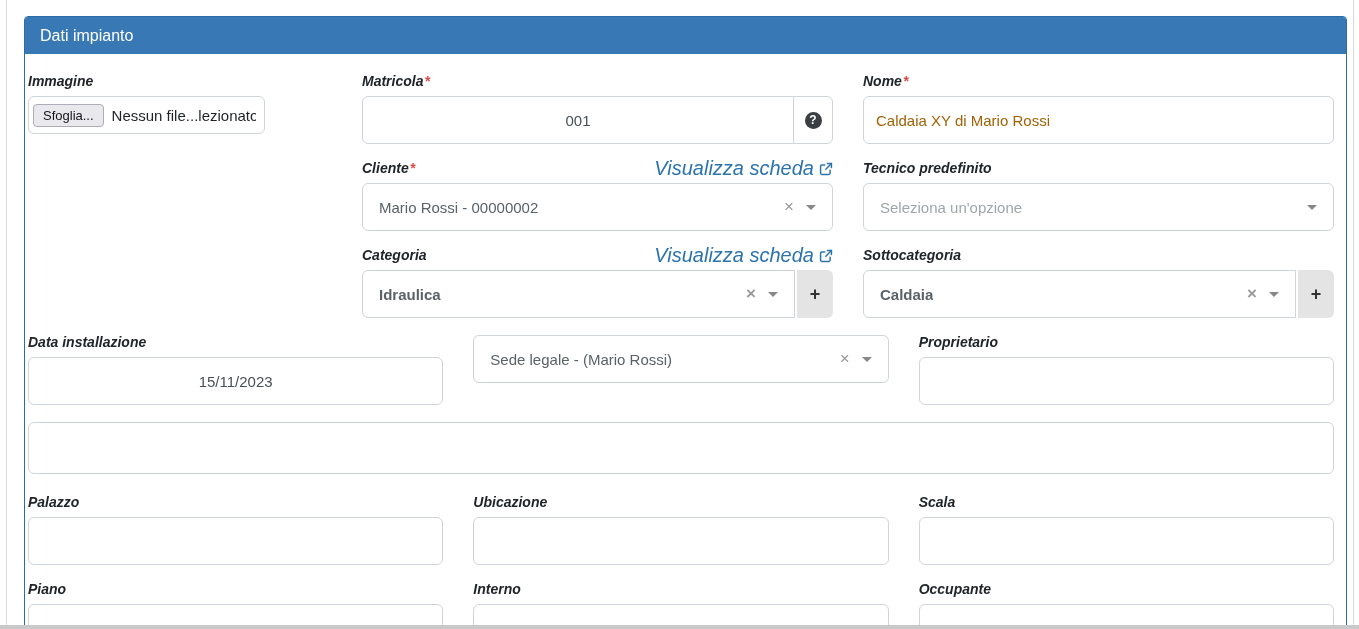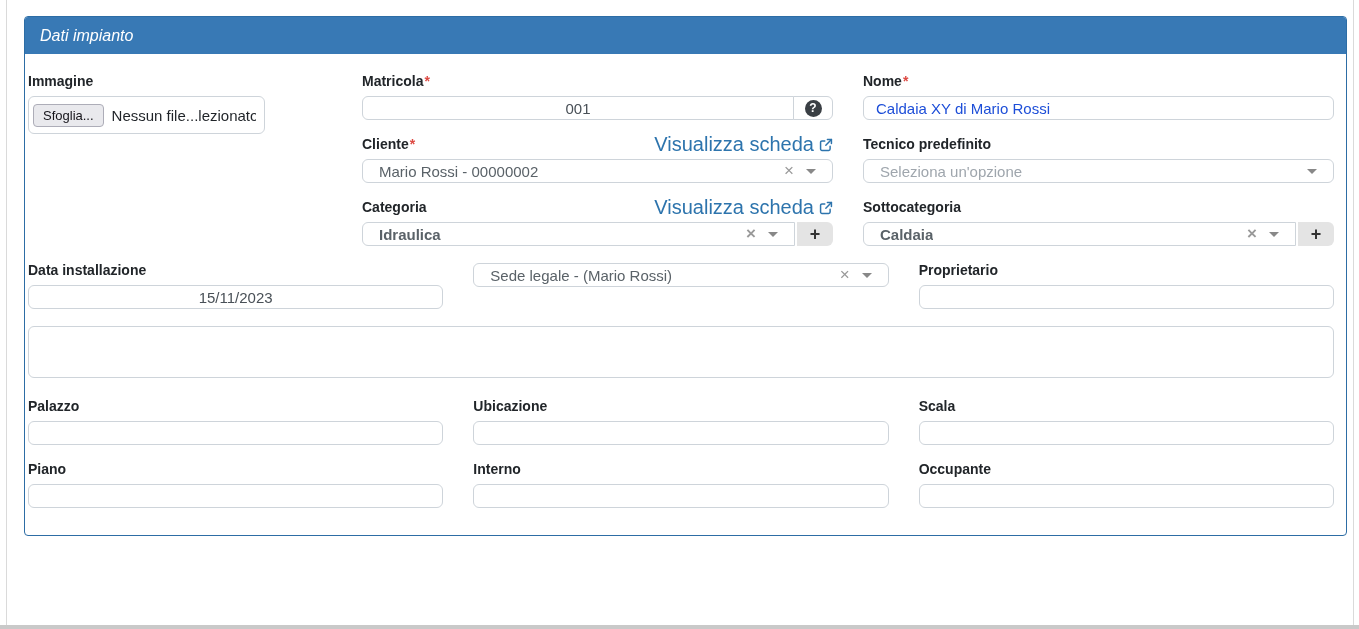--- a/index.html
+++ b/index.html
@@ -20,39 +20,38 @@
     border-radius: 4px;
     background: #fff;
   }
   .card-header {
     background: #3879b5;
     color: #ffffff;
     font-size: 16px;
     padding: 9px 15px 8px 15px;
     border-radius: 3px 3px 0 0;
     line-height: 20px;
-    font-style: italic;
   }
   .card-body { padding: 20px 12px 27px 3px; }
 
   .grid-top { display: grid; grid-template-columns: 304px 1fr 1fr; column-gap: 30px; }
   .grid-3 { display: grid; grid-template-columns: 1fr 1fr 1fr; column-gap: 30px; }
 
   .fg { margin-bottom: 17px; }
-  .lbl-row { display: flex; justify-content: space-between; align-items: flex-end; margin-bottom: 7px; min-height: 15px; }
+  .lbl-row { display: flex; justify-content: space-between; align-items: flex-end; margin-bottom: 7px; min-height: 15px; font-style: italic; }
   .lbl { font-size: 14px; font-weight: bold; color: #212529; line-height: 15px; }
   .req { color: #dd4a43; margin-left: 1px; font-weight: bold; }
   .link {
     font-size: 20px; color: #2d74ad; text-decoration: none;
     display: inline-flex; align-items: center; gap: 5px; line-height: 15px; cursor: pointer;
   }
   .ext-icon { display: inline-block; }
 
   .ctl {
-    height: 24px; width: 100%;
+    height: 48px; width: 100%;
     border: 1px solid #ced4da; border-radius: 6px;
     font-size: 15px; font-family: "Liberation Sans", sans-serif;
     background: #fff; outline: none;
   }
   input.ctl { padding: 0 12px; color: #495057; }
   input.center { text-align: center; }
 
   .select {
     position: relative; display: flex; align-items: center;
     padding: 0 52px 0 16px; color: #5a6268; cursor: pointer;
@@ -197,21 +196,21 @@
                 </button>
             </div>
           </div>
         </div>
 
         <div>
           <div class="fg">
             <div class="lbl-row">
               <span class="lbl"><span>Nome</span><span class="req">*</span></span>
             </div>
-            <input class="ctl" style="color: #1d4ed8;" value="Caldaia XY di Mario Rossi">
+            <input class="ctl" style="color: #a16207;" value="Caldaia XY di Mario Rossi">
           </div>
 
           <div class="fg">
             <div class="lbl-row">
               <span class="lbl">Tecnico predefinito</span>
             </div>
             <div class="ctl select">
               <span class="sel-value placeholder">Seleziona un'opzione</span>
               <span class="sel-caret"></span>
             </div>

